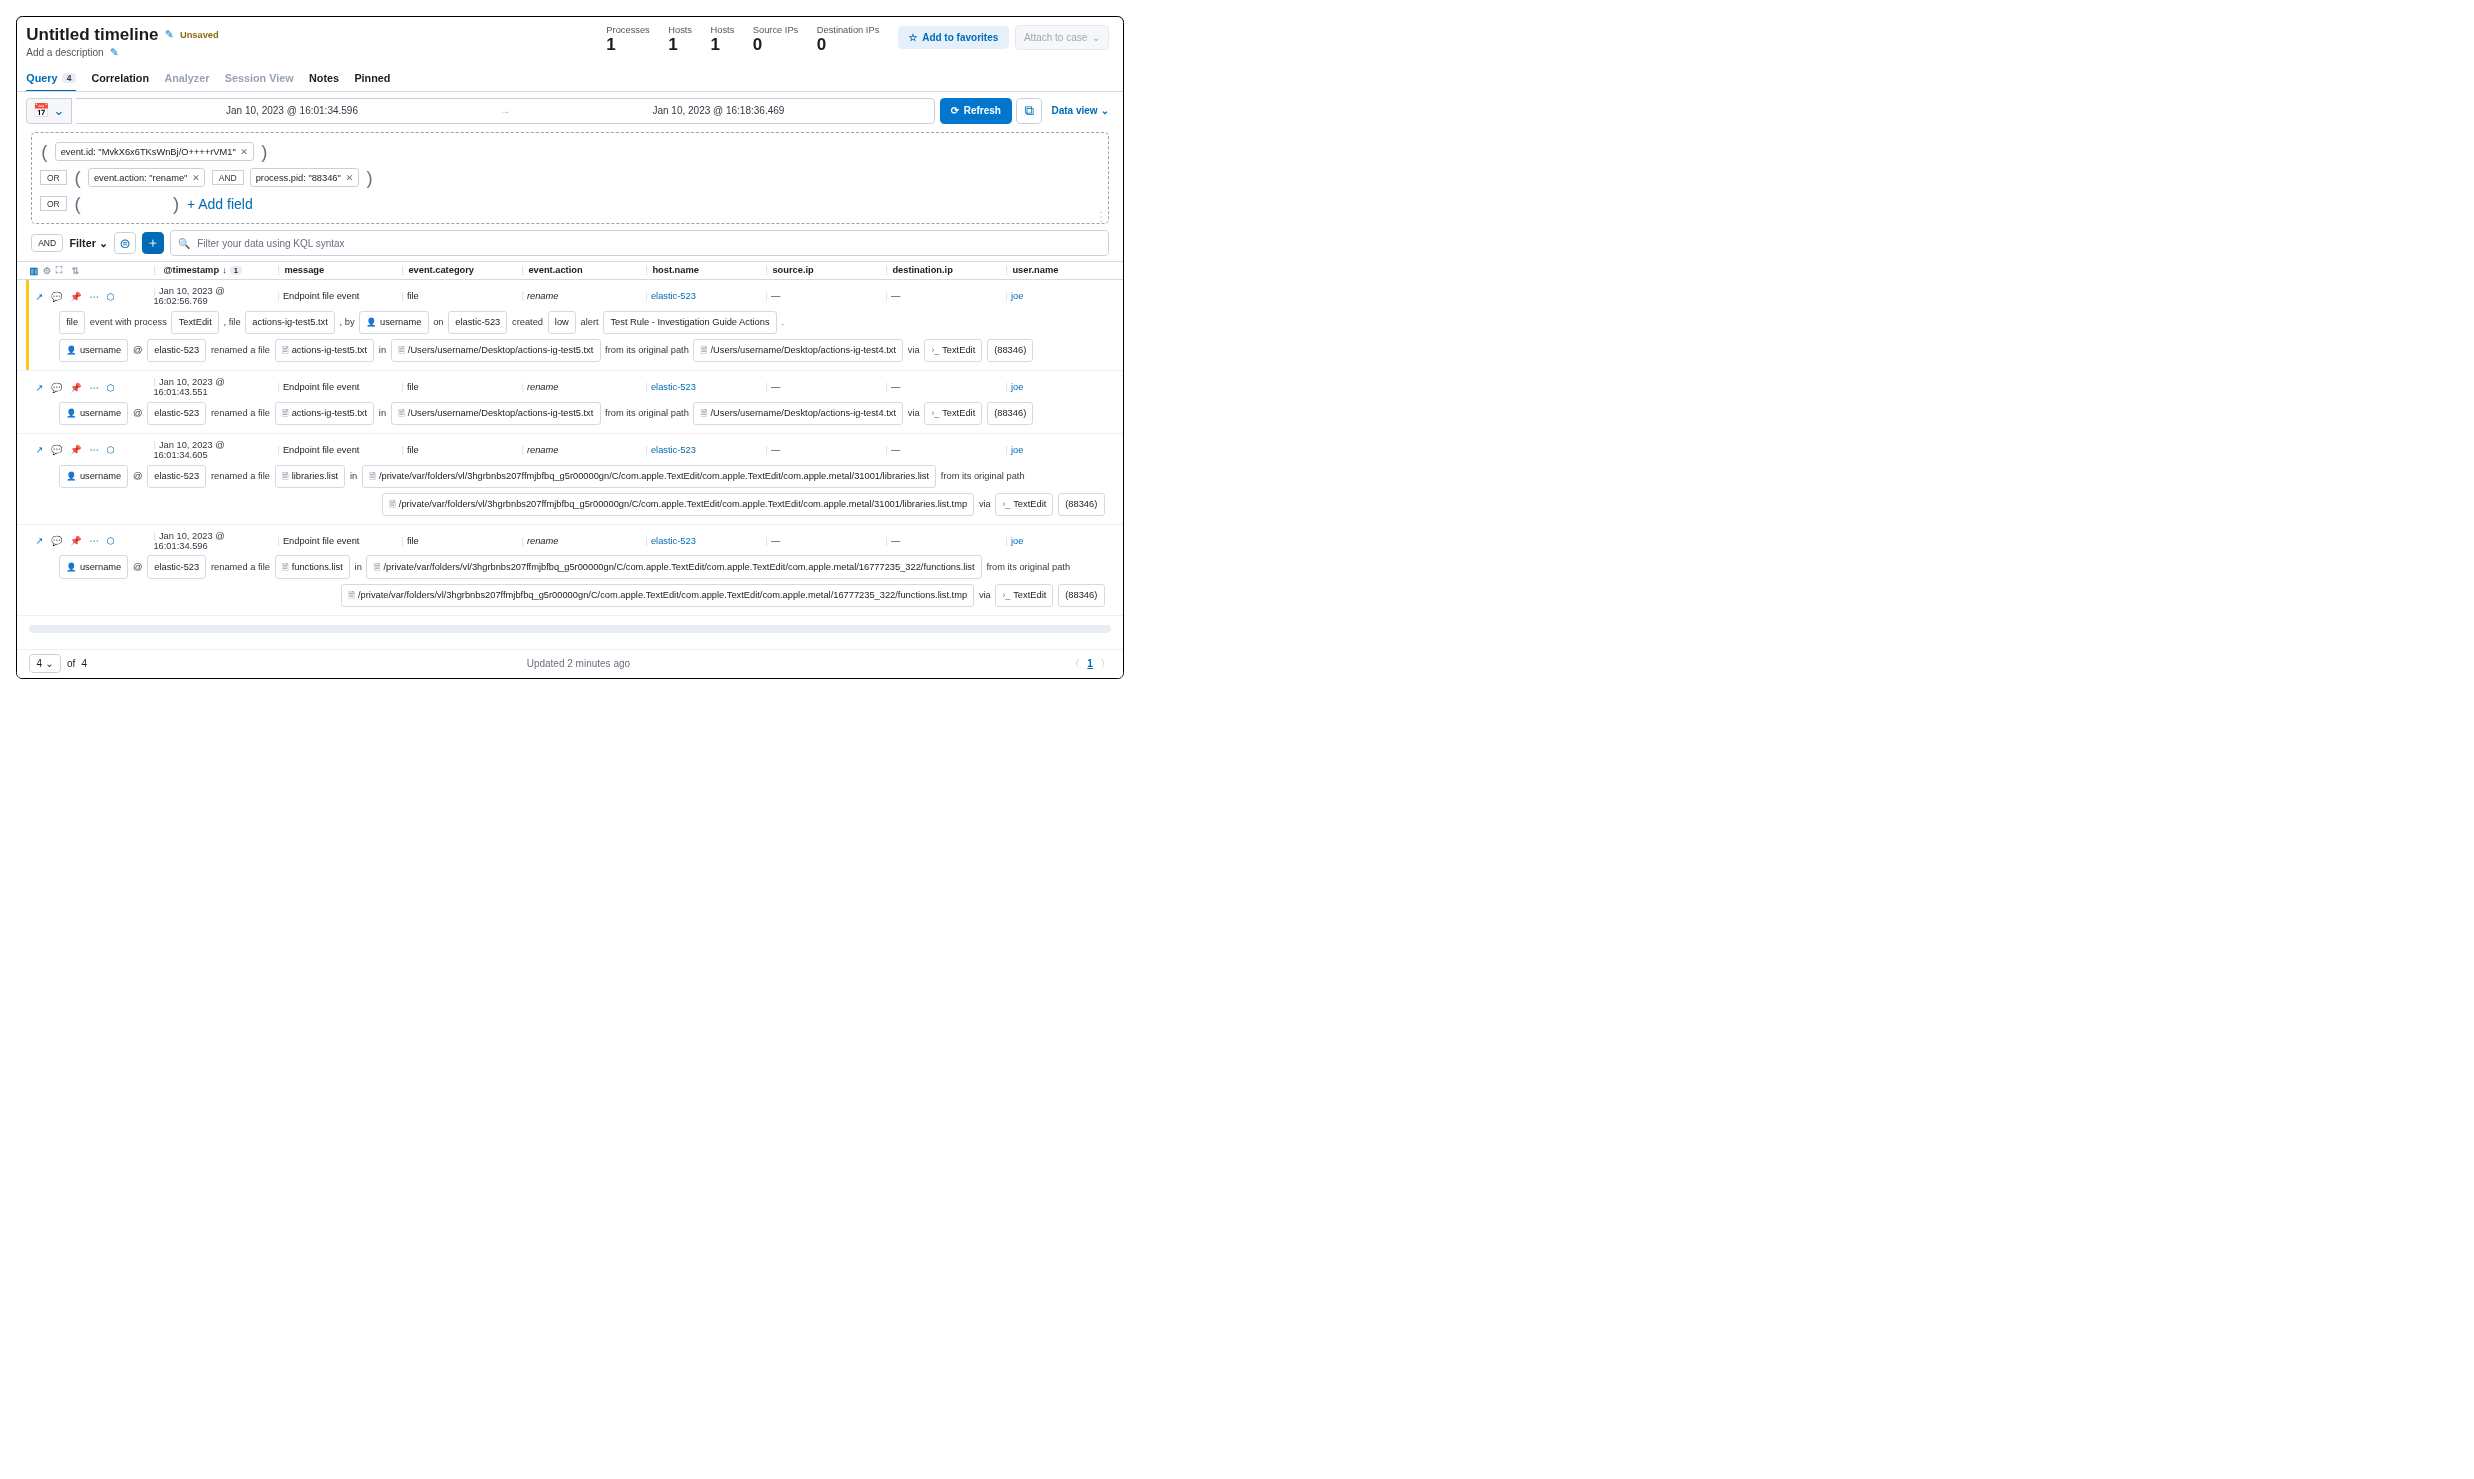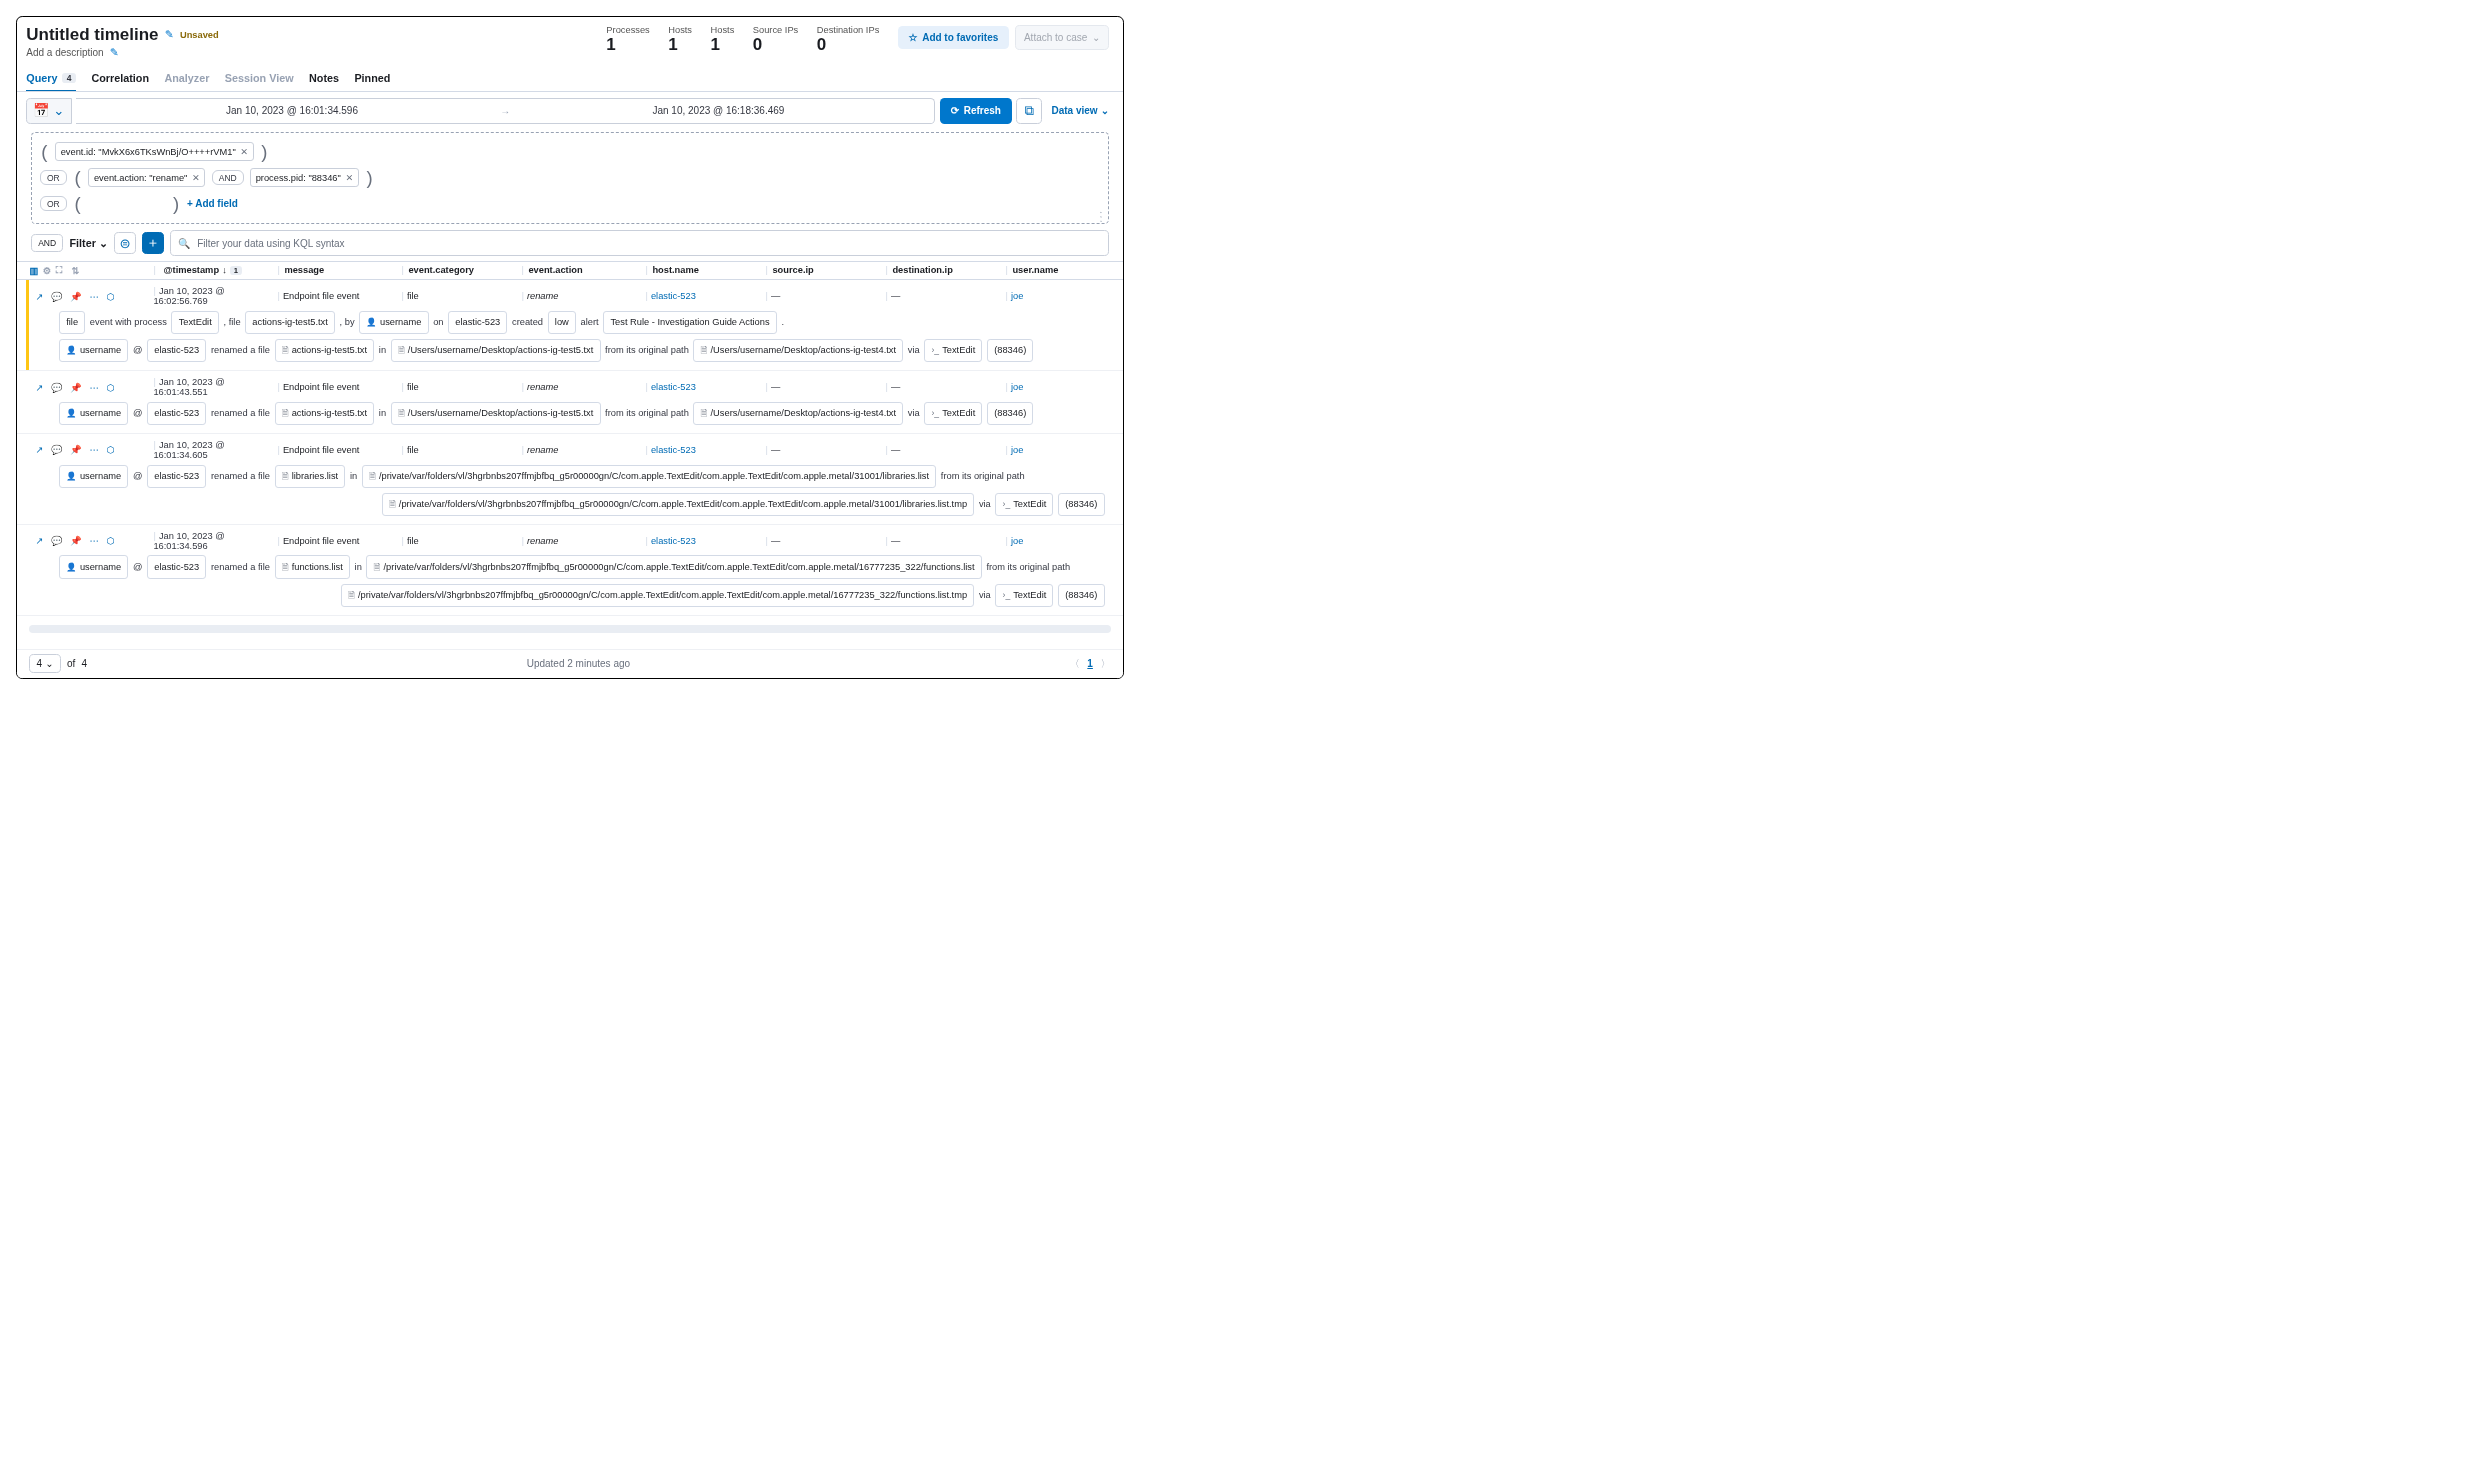--- a/index.html
+++ b/index.html
@@ -35,24 +35,24 @@
   .date-half { flex: 1; text-align: center; font-size: 10px; }
   .date-arrow { color: #98a2b3; }
   .refresh-btn { background: #07c; color: #fff; border: none; border-radius: 4.6px; padding: 0 10.8px; height: 26px; font-weight: 600; display: flex; align-items: center; gap: 4.6px; font-size: 10px;}
   .icon-btn { border: 0.8px solid #c9cfda; border-radius: 4.6px; width: 26px; height: 26px; display: flex; align-items: center; justify-content: center; color: #006bb4; background: #fff; }
   .dataview { color: #006bb4; font-weight: 600; display: flex; align-items: center; gap: 3.1px; padding: 0 4.6px; font-size: 10px;}
 
   
   .qb { margin: 1.5px 14px 6.2px 14px; border: 0.8px dashed #98a2b3; border-radius: 4.6px; padding: 6.2px 7.7px; position: relative;}
   .qb-row { display: flex; align-items: center; gap: 6.2px; min-height: 26px; }
   .paren { font-size: 18.5px; color: #69707d; padding: 0 1.5px; }
-  .qb-op { border: 0.8px solid #c9cfda; border-radius: 6px; padding: 1.5px 6.2px; font-size: 8.5px; color: #343741; background: #fff; }
+  .qb-op { border: 0.8px solid #c9cfda; border-radius: 0; padding: 1.5px 6.2px; font-size: 8.5px; color: #343741; background: #fff; }
   .qb-pill { border: 0.8px solid #c9cfda; border-radius: 3.1px; padding: 3.1px 4.6px; font-size: 9.3px; display: flex; align-items: center; gap: 4.6px; background: #fff;}
   .qb-pill .x { color: #69707d; font-size: 9.3px; cursor: pointer; }
-  .add-field { color: #006bb4; font-weight: 700; font-size: 10px; }
+  .add-field { color: #006bb4; font-weight: 400; font-size: 14px; }
   .resize { position: absolute; right: 3.1px; bottom: 1.5px; color: #98a2b3; font-size: 9.3px; transform: rotate(-45deg);}
 
   
   .filterbar { display: flex; align-items: center; gap: 6.2px; padding: 0 14px 4.6px 14px; }
   .and-pill { border: 0.8px solid #c9cfda; border-radius: 4.6px; padding: 3.1px 6.2px; font-size: 8.5px; background: #fff;}
   .filter-lbl { font-weight: 600; font-size: 10.8px; display: flex; align-items: center; gap: 3.1px;}
   .circ-btn { width: 21.6px; height: 21.6px; border-radius: 4.6px; border: 0.8px solid #c9cfda; display: flex; align-items: center; justify-content: center; background: #fff; color: #006bb4;}
   .circ-btn.solid { background: #006bb4; color: #fff; border-color: #006bb4;}
   .kql { flex: 1; border: 0.8px solid #c9cfda; border-radius: 4.6px; height: 26px; display: flex; align-items: center; gap: 6.2px; padding: 0 7.7px; color: #69707d; }
 

